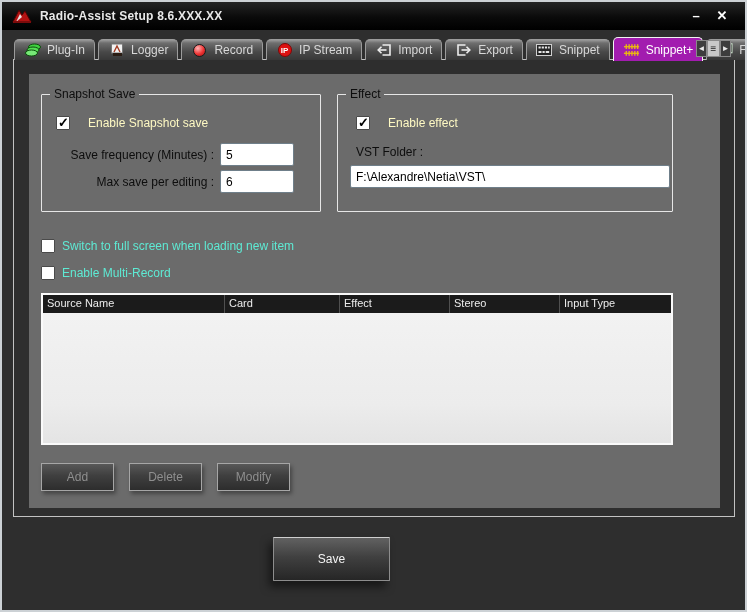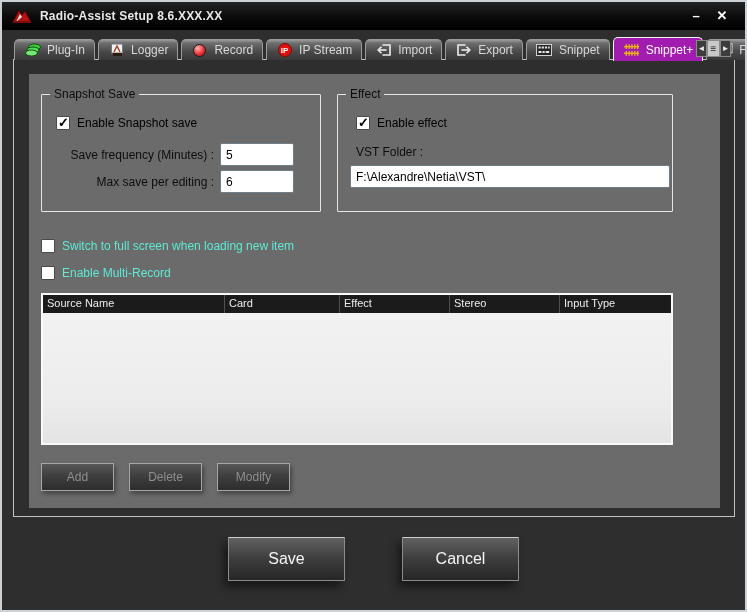--- a/index.html
+++ b/index.html
@@ -67,21 +67,21 @@
   
   .check-row { position:absolute; display:flex; align-items:center; gap:7px; }
   .checkbox {
     width:14px; height:14px; background:#fff; border:1px solid #4a4a4a; border-radius:1px;
     position:relative; flex:0 0 auto; cursor:default;
   }
   .checkbox.checked::after {
     content:"✓"; position:absolute; left:1px; top:-2px;
     font-size:13px; font-weight:bold; color:#000;
   }
-  .chk-label-dark { font-size:12px; color:#000000; }
+  .chk-label-dark { font-size:12px; color:#fef9c3;margin-left:11px; }
   .chk-label-light { font-size:12px; color:#5eead4; }
 
   
   .textinput {
     position:absolute; background:#fff; border:1px solid #6f7f8a; border-radius:2px;
     font-size:12px; color:#000; padding:0 5px; display:flex; align-items:center;
   }
   .field-label { position:absolute; font-size:12px; color:#0d0d0d; }
   .field-label.right { text-align:right; }
 
@@ -103,22 +103,22 @@
     position:absolute; width:73px; height:28px;
     background:linear-gradient(180deg,#585858 0%,#3f3f3f 45%,#2d2d2d 100%);
     border:1px solid #a6a6a6; color:#8f8f8f; font-size:12px;
     display:flex; align-items:center; justify-content:center;
     box-shadow:2px 3px 4px rgba(0,0,0,.35); cursor:default;
   }
   .btn-big {
     position:absolute; width:117px; height:44px;
     background:linear-gradient(180deg,#616161 0%,#404040 45%,#262626 100%);
     border:1px solid #8d8d8d; border-top-color:#cfcfcf; border-radius:1px;
-    color:#f4f4f4; font-size:16px; display:flex; align-items:center; justify-content:center;
-    box-shadow:-4px 6px 8px rgba(0,0,0,.5); cursor:default;
+    color:#f4f4f4; font-size:12px; display:flex; align-items:center; justify-content:center;
+    box-shadow:-4px 6px 8px rgba(0,0,0,.5); cursor:default;margin-left:45px;
   }
 </style>
 </head>
 <body>
 
 <div class="window">
 
   <div class="titlebar">
     <svg class="app-icon" viewBox="0 0 20 16">
       <path d="M1 14 L7 2 L10 7 L13 3 L19 14 Z" fill="#b31212" stroke="#4d0303" stroke-width="1"></path>
@@ -295,15 +295,14 @@
       </div>
 
       <div class="btn-small" style="left:12px; top:389px;">Add</div>
       <div class="btn-small" style="left:100px; top:389px;">Delete</div>
       <div class="btn-small" style="left:188px; top:389px;">Modify</div>
 
     </div>
   </div>
 
   <div class="btn-big" style="left:226px; top:535px;">Save</div>
-  <div class="btn-big" style="left:400px; top:535px;">Cancel</div>
 
 </div>
 
 </body></html>

